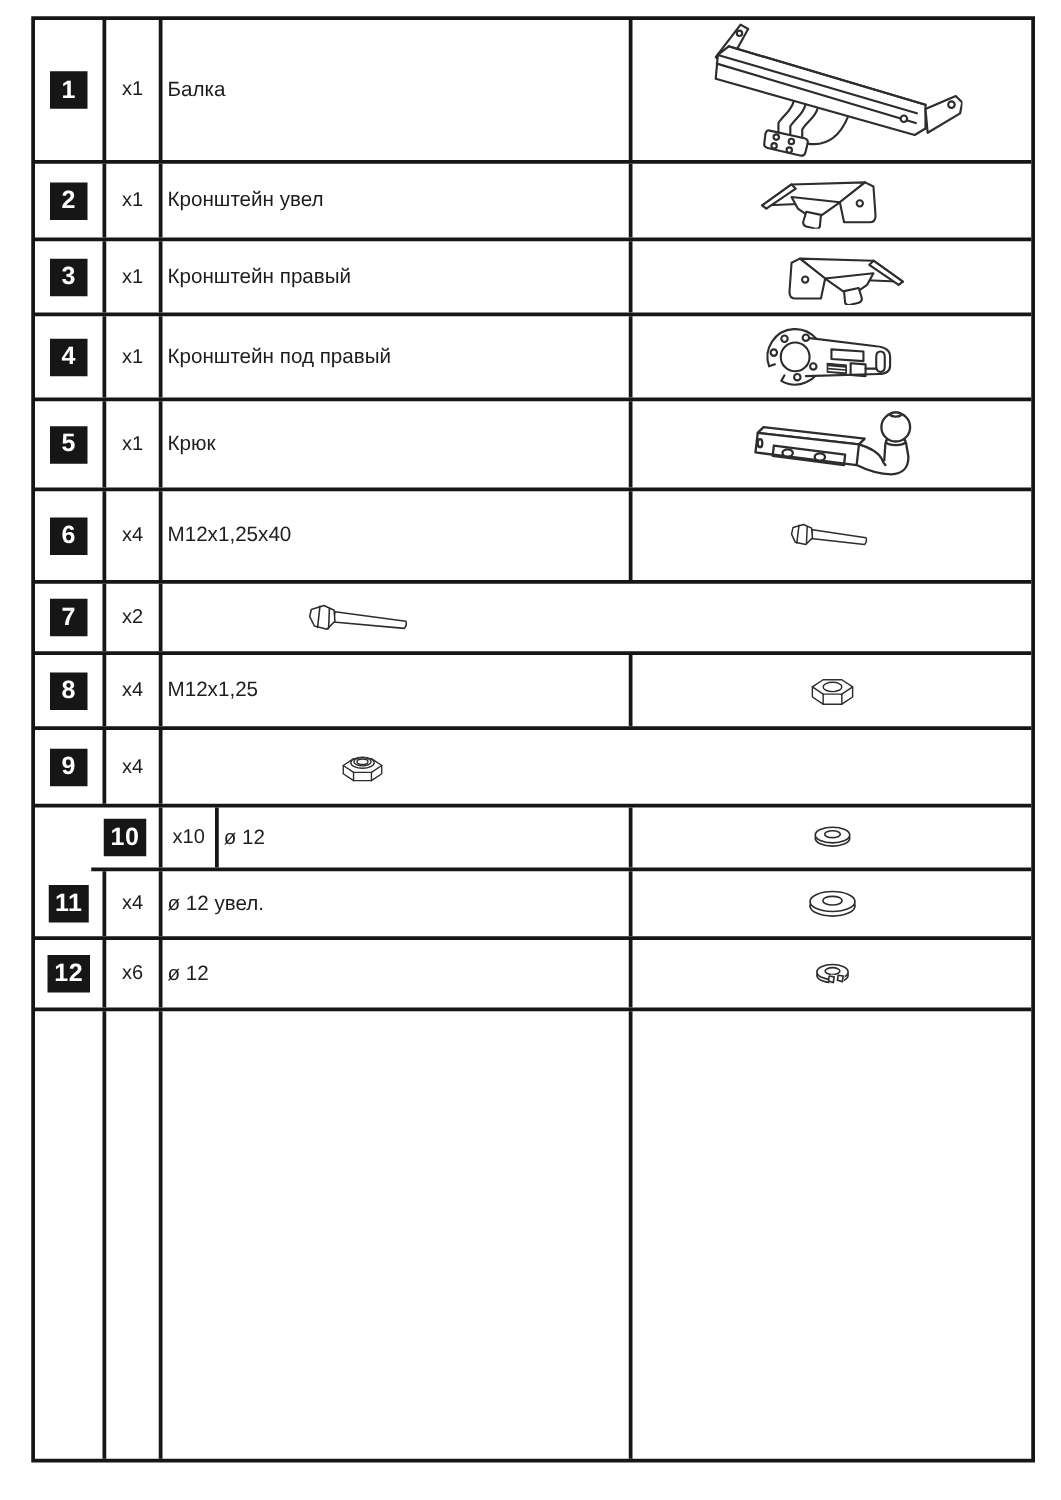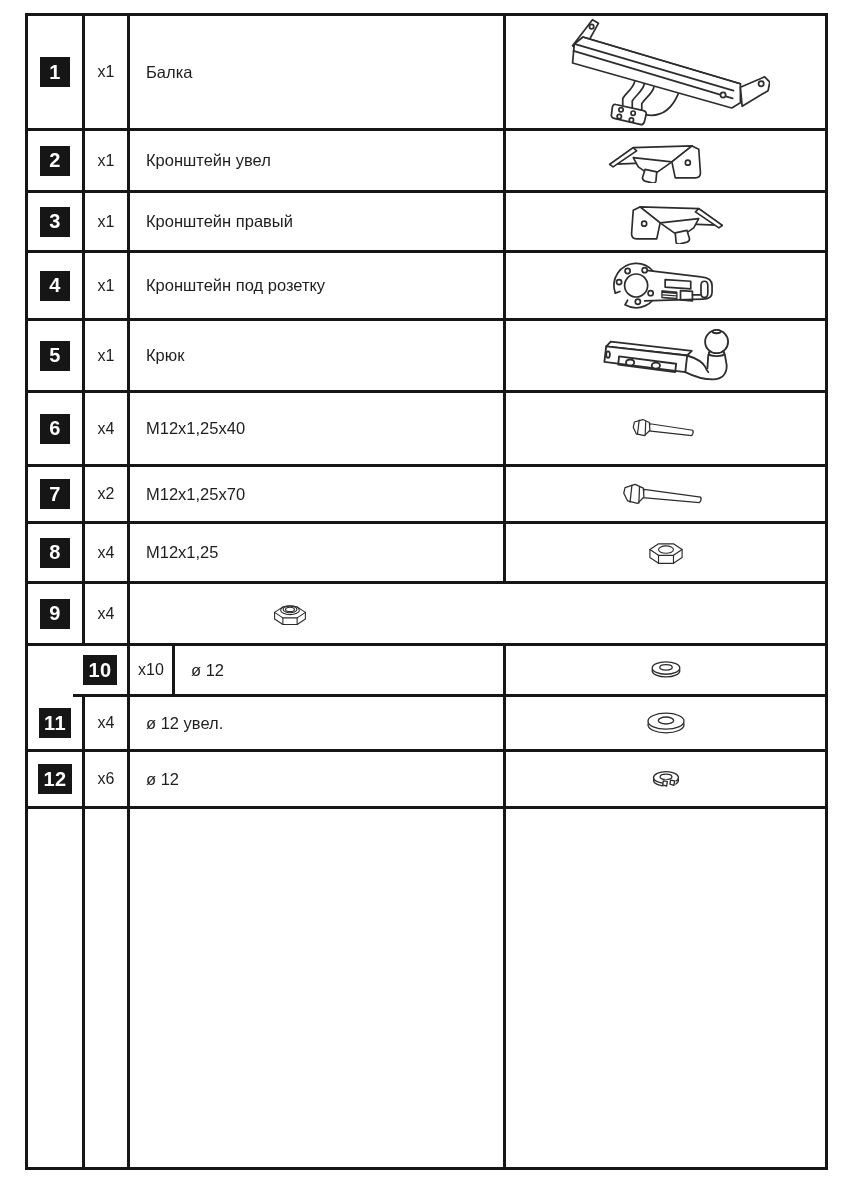--- a/index.html
+++ b/index.html
@@ -39,21 +39,21 @@
   .row:nth-child(12){height:57px;text-align:right;}
   .filler-row{flex:1 1 auto;border-bottom:none;}
   .cell{
     box-sizing:border-box;
     border-right:3px solid #161616;
     display:flex;align-items:center;
     min-width:0;
   }
   .cell-num{width:57px;justify-content:center;}
   .cell-qty{width:45px;justify-content:center;font-size:16px;}
-  .cell-name{flex:1;padding-left:16px;font-size:16.5px;}
+  .cell-name{flex:1;padding-left:4px;font-size:16.5px;}
   .cell-img{width:319px;border-right:none;justify-content:center;}
   .badge{
     background:#161616;color:#ffffff;
     font-weight:bold;font-size:20px;
     min-width:20px;height:30px;
     padding:0 5px;
     display:flex;align-items:center;justify-content:center;
     letter-spacing:0.5px;
   }
   svg{display:block;}
@@ -151,21 +151,21 @@
   </div>
 
   <div class="row">
     <div class="cell cell-num">
       <span class="badge">4</span>
     </div>
     <div class="cell cell-qty">
       <span>x1</span>
     </div>
     <div class="cell cell-name">
-      <span>Кронштейн под розетку</span>
+      <span>Кронштейн под правый</span>
     </div>
     <div class="cell cell-img">
           <svg width="128" height="53" viewBox="0 0 150 62">
     <path class="fc" d="M15.6,39.9 A26,26 0 1 1 27,53.5"></path>
     <line class="ln" x1="15.6" y1="39.9" x2="21" y2="38"></line>
     <line class="ln" x1="27" y1="53.5" x2="30" y2="48.3"></line>
     <path d="M50,13 L116,21 Q129,22 129,31 L129,39 Q129,47 118,47 L50,49 Z" fill="#ffffff" stroke="none"></path>
     <path class="ln" d="M50,13 L116,21 Q129,22 129,31 L129,39 Q129,47 118,47 L50,49"></path>
     <circle class="fc" cx="40" cy="31" r="13.5"></circle>
     <circle class="fc" cx="30" cy="14" r="3"></circle>
@@ -232,23 +232,20 @@
         </div>
   </div>
 
   <div class="row">
     <div class="cell cell-num">
       <span class="badge">7</span>
     </div>
     <div class="cell cell-qty">
       <span>x2</span>
     </div>
-    <div class="cell cell-name">
-      <span>M12x1,25x70</span>
-    </div>
     <div class="cell cell-img">
           <svg width="96" height="29" viewBox="0 0 150 46">
     <path class="fc" d="M40,15 L130,27 Q132,31.5 128,36 L38,28 Z"></path>
     <polygon class="fc" points="10,12 26,7 39,13 40,27 30,37 14,33 8,21"></polygon>
     <line class="ln" x1="21" y1="8" x2="18" y2="35"></line>
     <line class="ln" x1="33" y1="10.5" x2="32" y2="36.5"></line>
   </svg>
         </div>
   </div>
 

